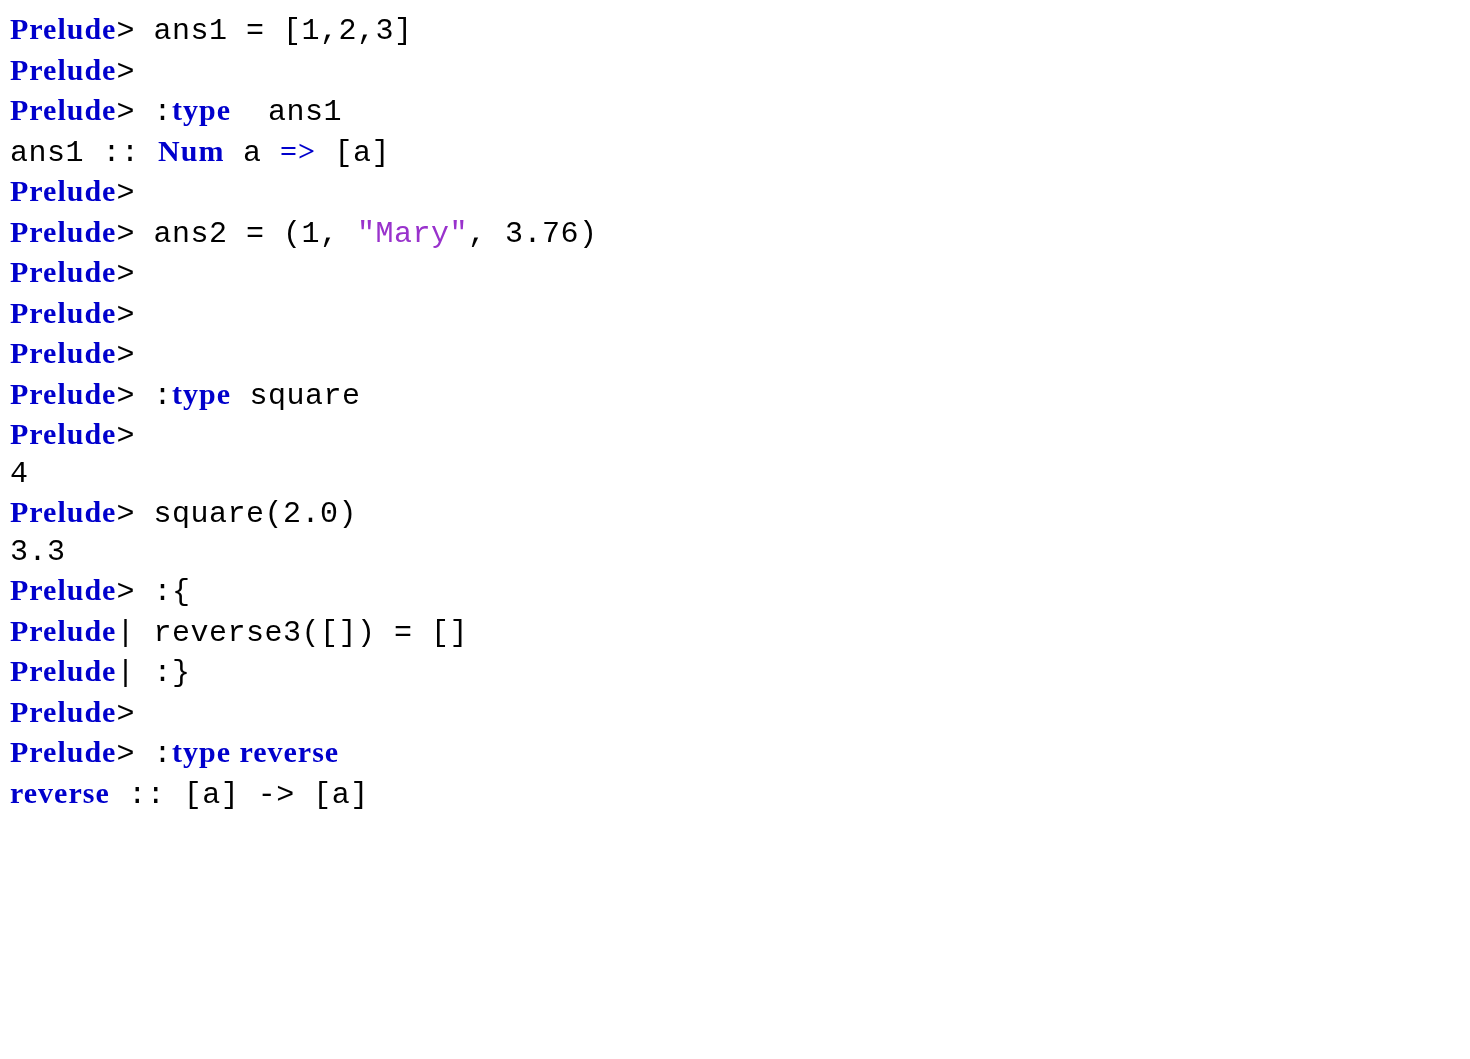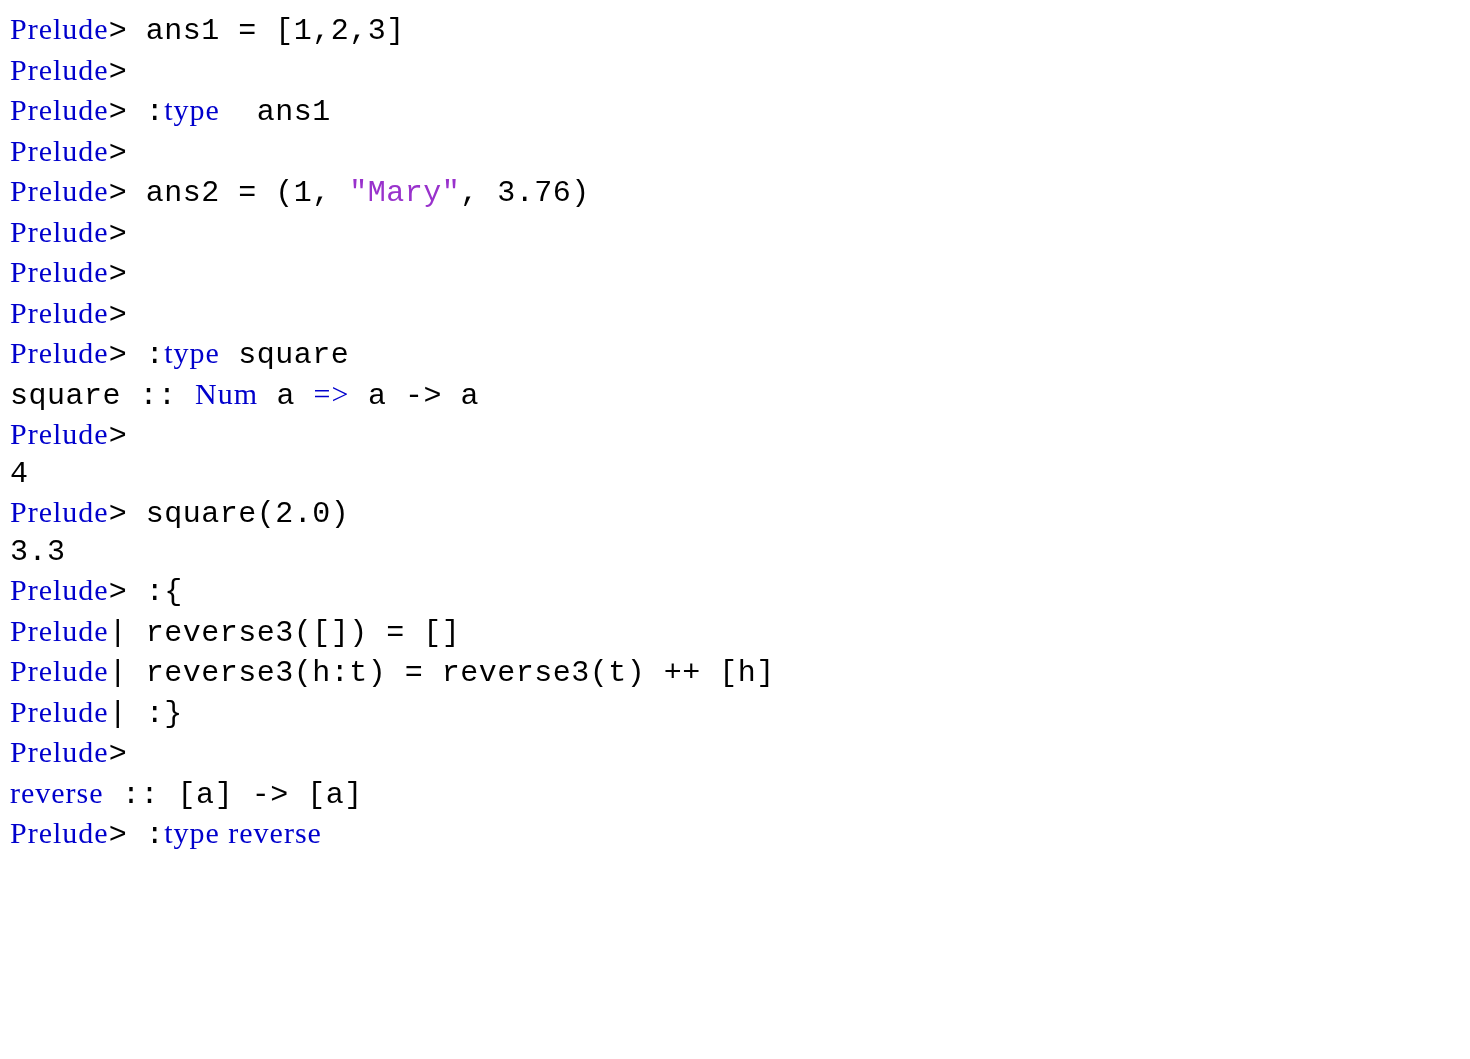--- a/index.html
+++ b/index.html
@@ -10,47 +10,46 @@
       line-height: 1.25;
       background: white;
       color: black;
       letter-spacing: 0.5px;
     }
     .line {
       white-space: pre;
     }
     .bold-blue {
       color: #0000cc;
-      font-weight: normal;
+      font-weight: bold;
       font-family: 'Palatino Linotype', 'Book Antiqua', Georgia, serif;
       letter-spacing: 1px;
       margin-top: 36px;
     }
     .string {
       color: #9932cc;
     }
   </style>
 </head>
 <body>
 
 <div id="terminal">
     <div class="line"><span class="bold-blue">Prelude</span><span>&gt; ans1 = [1,2,3]</span></div>
     <div class="line"><span class="bold-blue">Prelude</span><span>&gt;</span></div>
     <div class="line"><span class="bold-blue">Prelude</span><span>&gt; :</span><span class="bold-blue">type</span><span>  ans1</span></div>
+    <div class="line"><span>ans1 :: </span><span class="bold-blue">Num</span><span> a </span><span class="bold-blue">=&gt;</span><span> [a]</span></div>
     <div class="line"><span class="bold-blue">Prelude</span><span>&gt;</span></div>
     <div class="line"><span class="bold-blue">Prelude</span><span>&gt; ans2 = (1, </span><span class="string">"Mary"</span><span>, 3.76)</span></div>
     <div class="line"><span class="bold-blue">Prelude</span><span>&gt;</span></div>
     <div class="line"><span class="bold-blue">Prelude</span><span>&gt;</span></div>
     <div class="line"><span class="bold-blue">Prelude</span><span>&gt;</span></div>
     <div class="line"><span class="bold-blue">Prelude</span><span>&gt; :</span><span class="bold-blue">type</span><span> square</span></div>
-    <div class="line"><span>square :: </span><span class="bold-blue">Num</span><span> a </span><span class="bold-blue">=&gt;</span><span> a -&gt; a</span></div>
     <div class="line"><span class="bold-blue">Prelude</span><span>&gt;</span></div>
     <div class="line"><span>4</span></div>
     <div class="line"><span class="bold-blue">Prelude</span><span>&gt; square(2.0)</span></div>
     <div class="line"><span>3.3</span></div>
     <div class="line"><span class="bold-blue">Prelude</span><span>&gt; :{</span></div>
     <div class="line"><span class="bold-blue">Prelude</span><span>| reverse3([]) = []</span></div>
-    <div class="line"><span class="bold-blue">Prelude</span><span>| reverse3(h:t) = reverse3(t) ++ [h]</span></div>
     <div class="line"><span class="bold-blue">Prelude</span><span>| :}</span></div>
     <div class="line"><span class="bold-blue">Prelude</span><span>&gt;</span></div>
+    <div class="line"><span class="bold-blue">Prelude</span><span>&gt; :</span><span class="bold-blue">type reverse</span></div>
     <div class="line"><span class="bold-blue">reverse</span><span> :: [a] -&gt; [a]</span></div>
-    <div class="line"><span class="bold-blue">Prelude</span><span>&gt; :</span><span class="bold-blue">type reverse</span></div>
   </div>
 
 </body></html>

